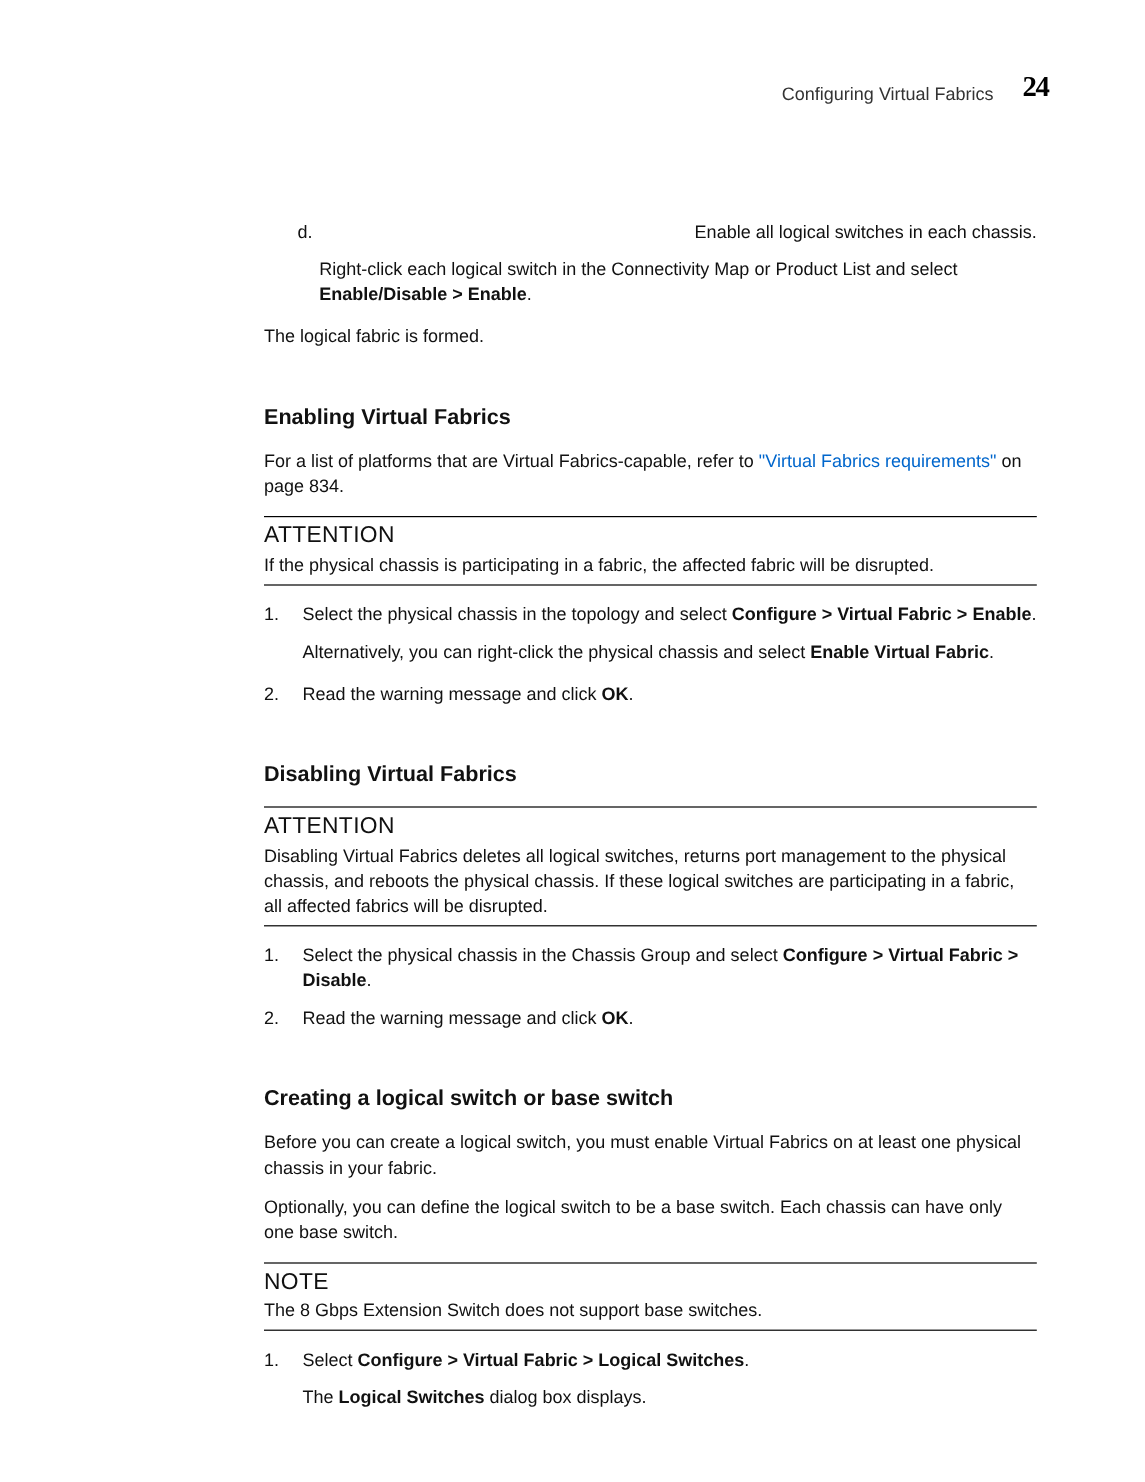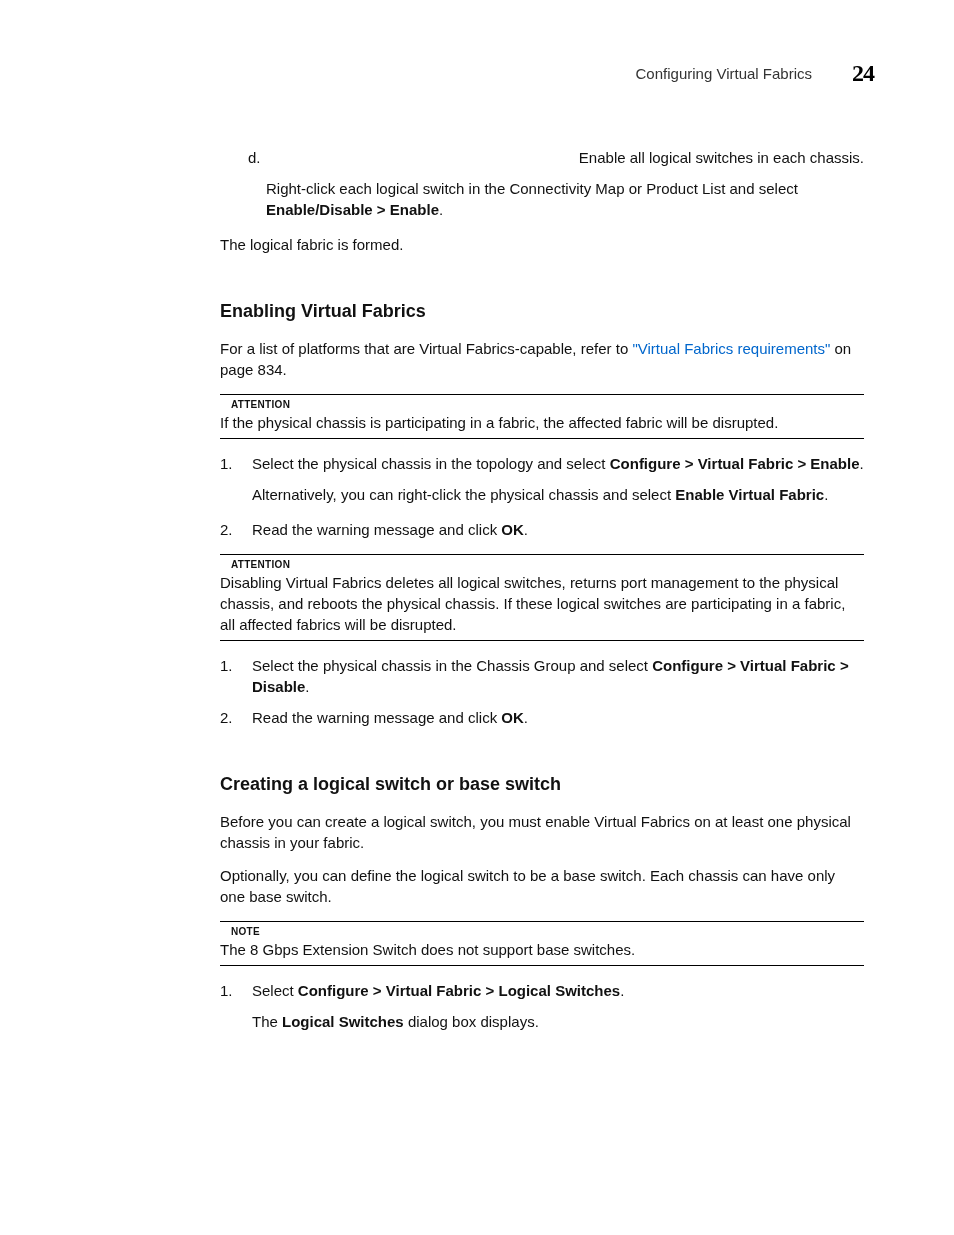--- a/index.html
+++ b/index.html
@@ -10,23 +10,23 @@
     color: #000;
     width: 954px;
     height: 1235px;
   }
   .page {
     padding: 60px 80px 60px 80px;
   }
   .header {
     display: flex;
     justify-content: flex-end;
-    align-items: center;
-    gap: 40px;
-    margin-bottom: 60px;
+    align-items: flex-end;
+    gap: 24px;
+    margin-bottom: 96px;
   }
   .header-title {
     font-size: 15px;
     color: #333;
   }
   .header-num {
     font-size: 24px;
     font-weight: bold;
     font-family: Georgia, "Times New Roman", serif;
     letter-spacing: -1px;
@@ -83,25 +83,24 @@
     border-top: 1.5px solid #000;
     border-bottom: 1px solid #000;
     padding-top: 3px;
     padding-bottom: 5px;
     margin-top: 14px;
     margin-bottom: 14px;
   }
   .callout-label {
     font-family: "Arial Narrow", Arial, sans-serif;
     font-stretch: condensed;
-    font-weight: 700;
-    font-size: 10px;
+    font-weight: 400;
+    font-size: 19px;
     letter-spacing: 0.3px;
     margin-bottom: 0;
-    margin-left: 11px;
   }
   .link {
     color: #0066cc;
   }
   .b { font-weight: bold; }
 </style>
 </head>
 <body>
 
 <div class="page">
@@ -138,20 +137,21 @@
     <div class="sub2">
       <span>Alternatively, you can right-click the physical chassis and select </span><span class="b">Enable Virtual Fabric</span><span>.</span>
     </div>
     <div class="step-num">
       <span class="marker">2.</span>
       <span class="body">
         <span>Read the warning message and click </span><span class="b">OK</span><span>.</span>
       </span>
     </div>
 
+    <h2 class="section">Disabling Virtual Fabrics</h2>
     <div class="callout">
       <div class="callout-label">ATTENTION</div>
       <div>Disabling Virtual Fabrics deletes all logical switches, returns port management to the physical chassis, and reboots the physical chassis. If these logical switches are participating in a fabric, all affected fabrics will be disrupted.</div>
     </div>
     <div class="step-num">
       <span class="marker">1.</span>
       <span class="body">
         <span>Select the physical chassis in the Chassis Group and select </span><span class="b">Configure &gt; Virtual Fabric &gt; Disable</span><span>.</span>
       </span>
     </div>

